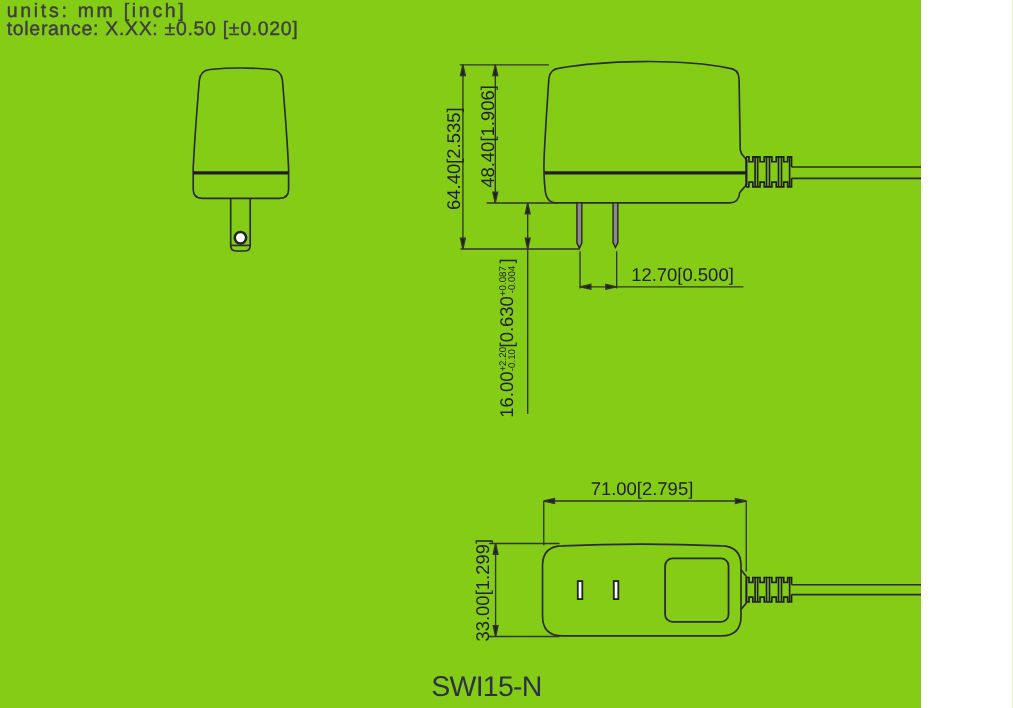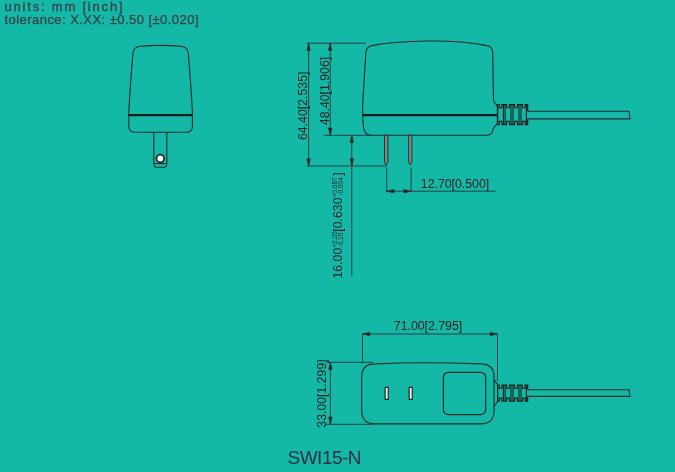--- a/index.html
+++ b/index.html
@@ -1,16 +1,16 @@
 <!DOCTYPE html>
 <html><head>
 <meta charset="utf-8">
 <style>
   html,body{margin:0;padding:0;background:#ffffff;}
-  #canvas{position:relative;width:675px;height:472px;background:#14b8a6;overflow:hidden;
+  #canvas{position:relative;width:614px;height:472px;background:#84cc16;overflow:hidden;
           font-family:"Liberation Sans", sans-serif;}
   svg{position:absolute;left:0;top:0;}
   text{font-family:"Liberation Sans", sans-serif;}
 </style>
 </head>
 <body>
 <div id="canvas">
 <svg width="675" height="472" viewBox="0 0 675 472">
 
   <g fill="#3d3d42" font-size="13">

